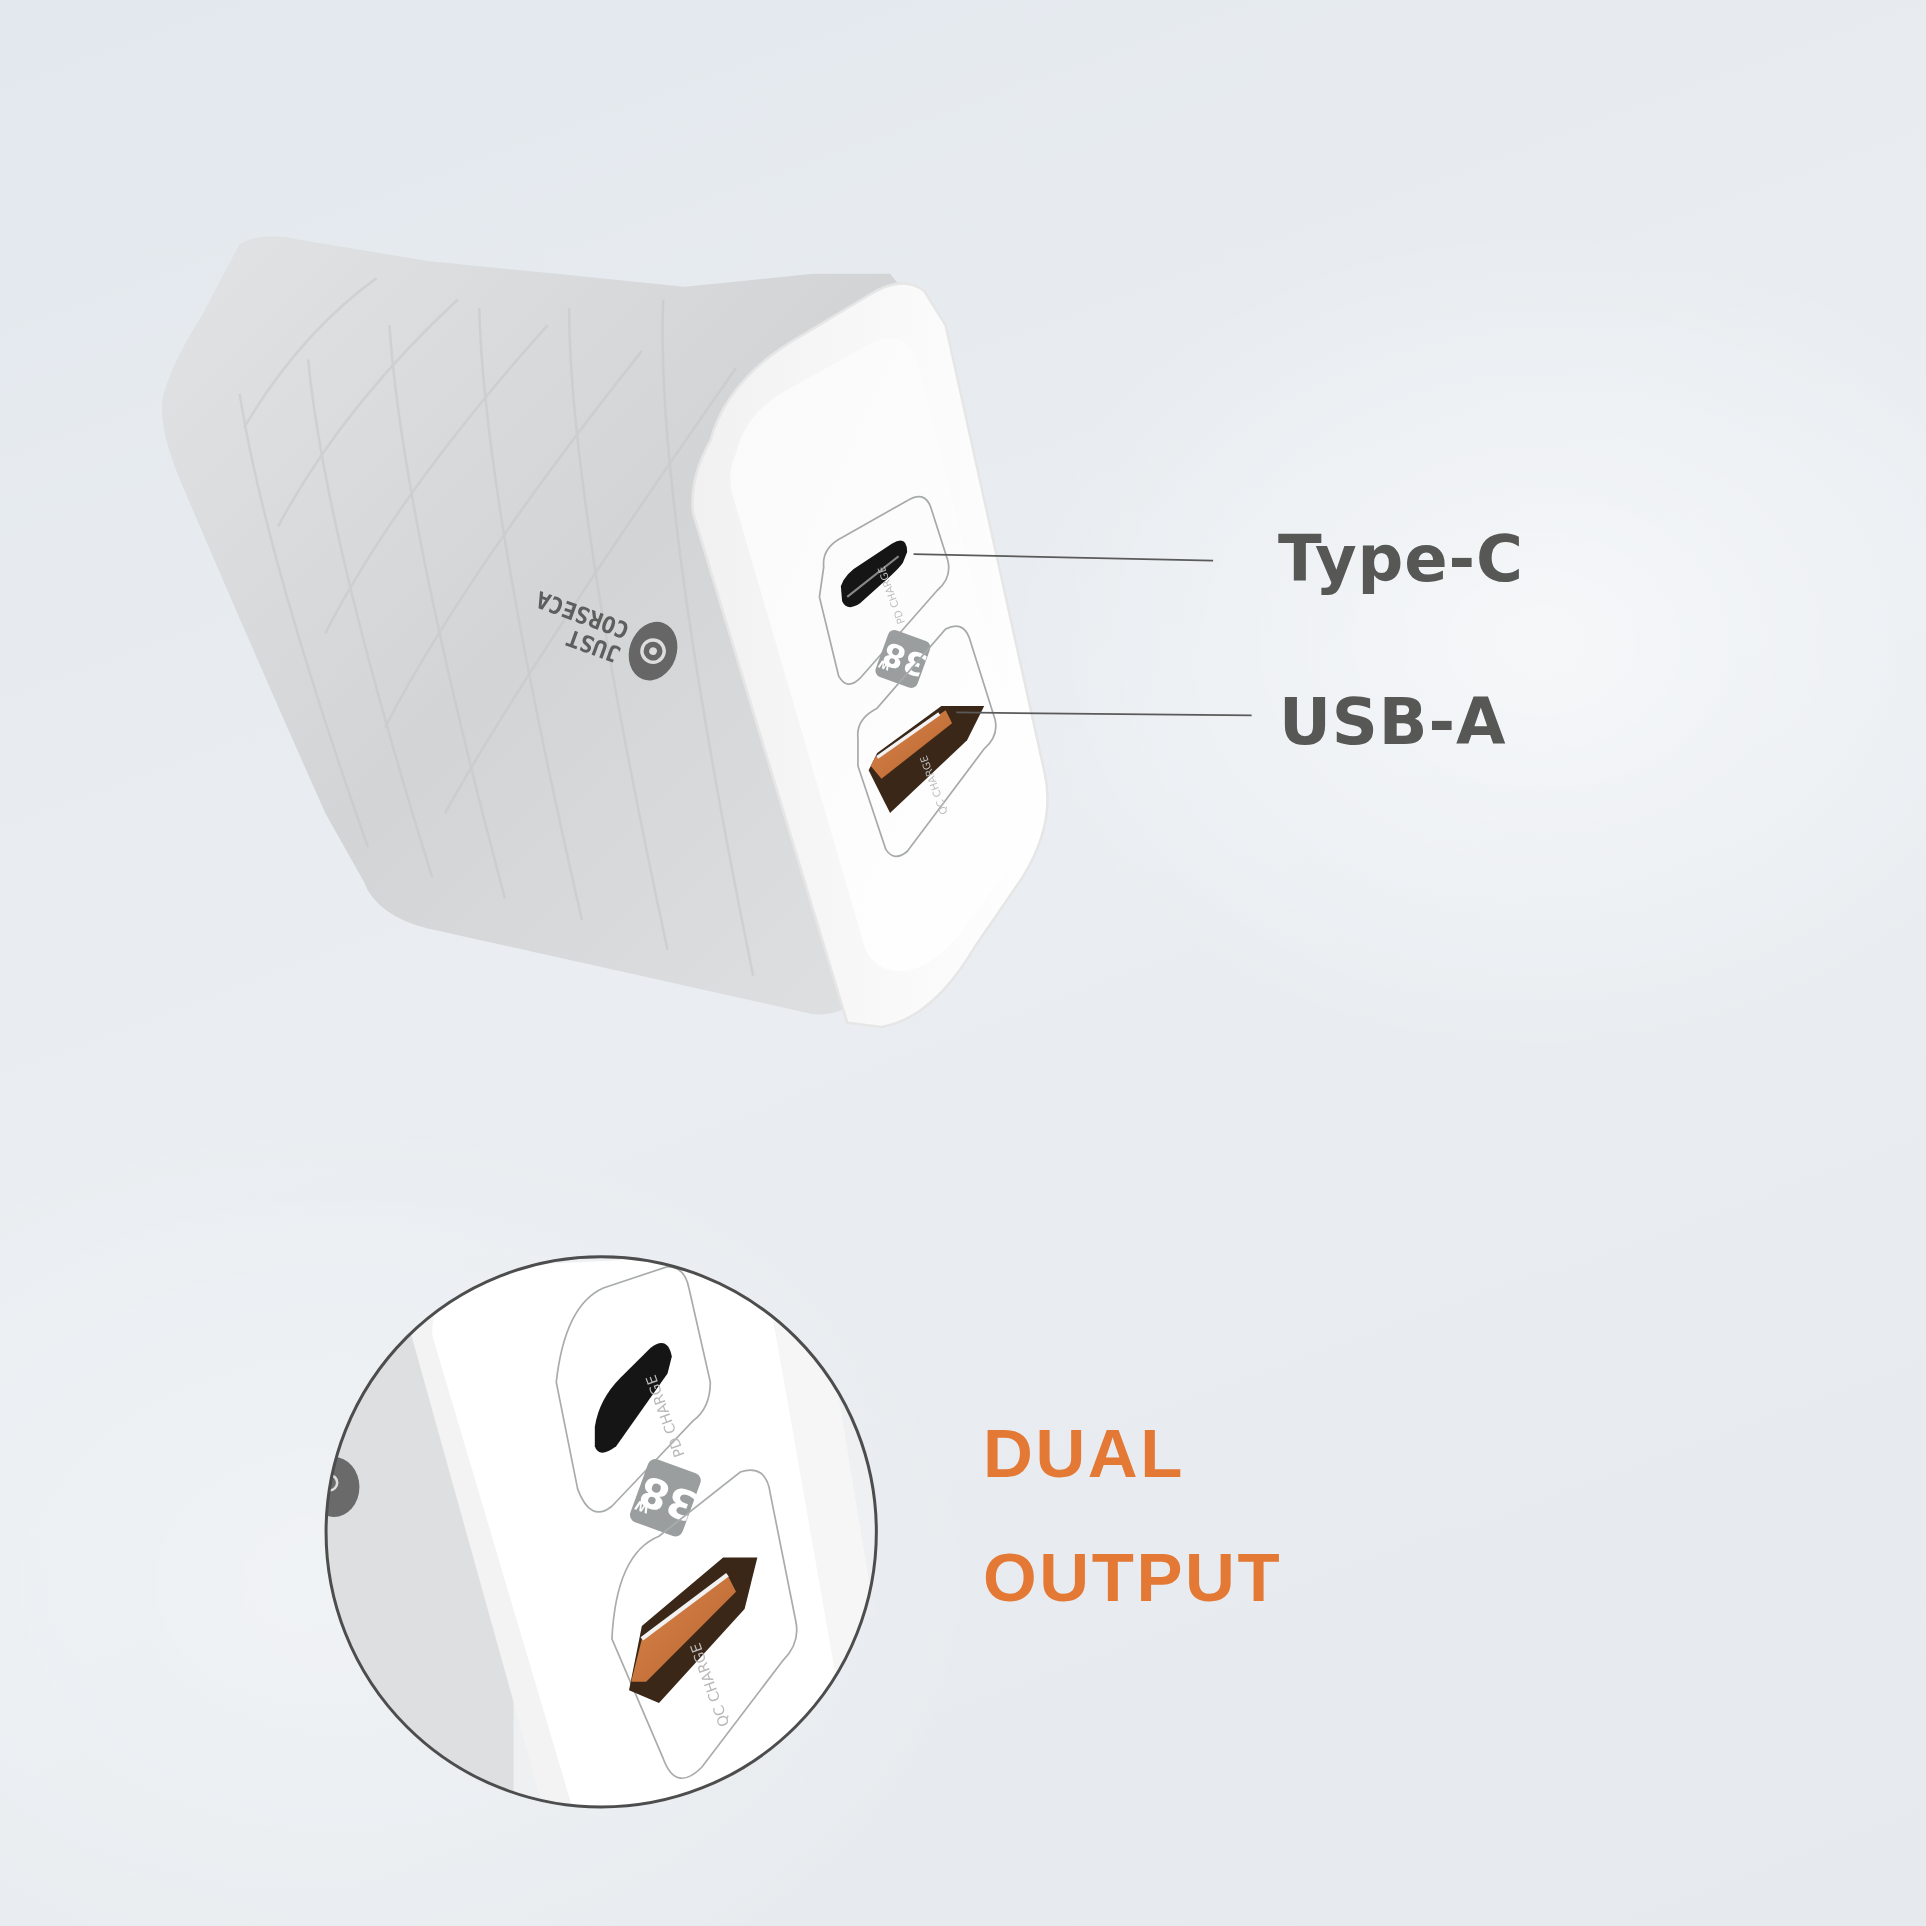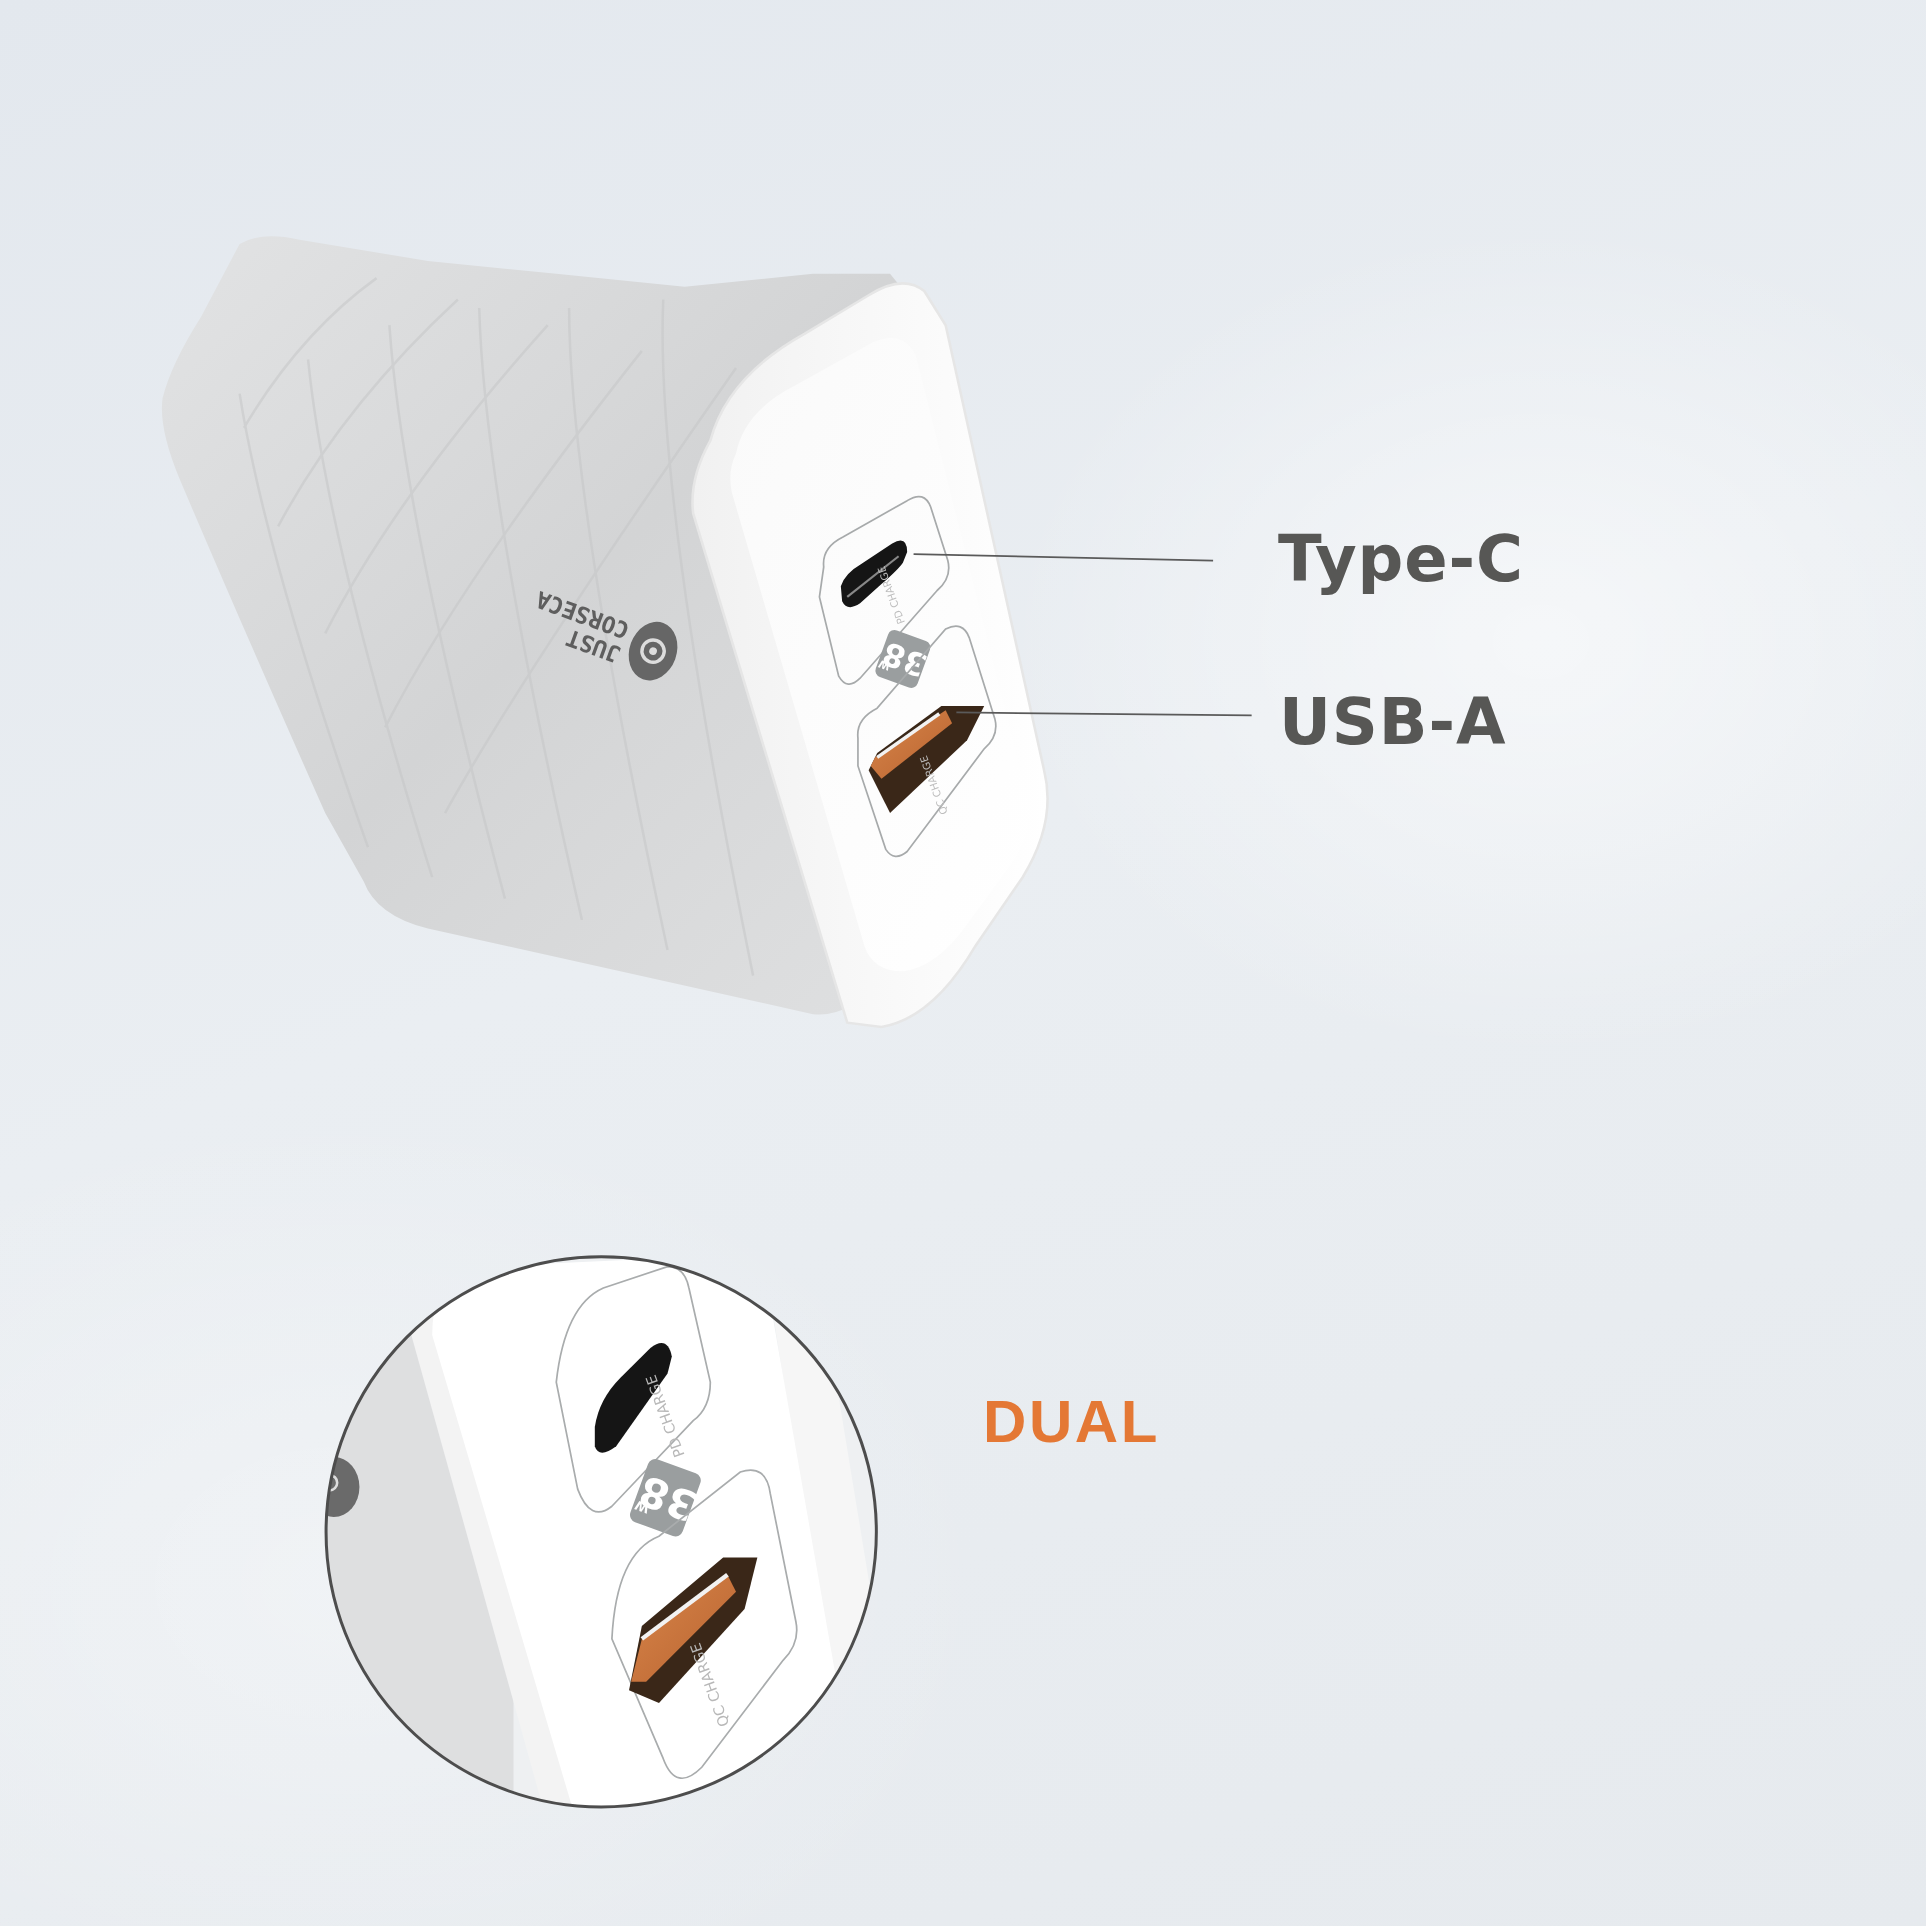--- a/index.html
+++ b/index.html
@@ -13,23 +13,23 @@
     font-family:"Liberation Sans", "DejaVu Sans", sans-serif;
   }
   .layer { position:absolute; left:0; top:0; width:1926px; height:1926px; }
   .label {
     position:absolute; color:#575755; font-weight:700; letter-spacing:0.9px;
     font-family:"DejaVu Sans", "Liberation Sans", sans-serif; line-height:1;
   }
   .label.type-c { left:1278px; top:527px; font-size:64px; }
   .label.usb-a  { left:1267px; top:690px; font-size:64px;margin-left:12px; }
   .headline {
-    position:absolute; left:983px; top:1360px; color:#e47835;
+    position:absolute; left:983px; top:1392px; color:#e47835;
     font-family:"Liberation Sans", "DejaVu Sans", sans-serif; font-weight:700;
-    font-size:60px; line-height:124px; letter-spacing:2.6px;
+    font-size:69px; line-height:124px; letter-spacing:2.6px;
   }
   .headline div { white-space:nowrap; }
 </style>
 </head>
 <body>
 
 <div class="stage">
 
   <svg class="layer" viewBox="0 0 4501 4501" xmlns="http://www.w3.org/2000/svg">
     <defs>
@@ -156,15 +156,16 @@
       </g>
       <circle cx="1405" cy="3580" r="643" fill="none" stroke="#4d4d4d" stroke-width="7"></circle>
     </g>
   </svg>
 
   <div class="label type-c">Type-C</div>
   <div class="label usb-a">USB-A</div>
 
   <div class="headline">
     <div>DUAL</div>
+    <div>OUTPUT</div>
   </div>
 </div>
 
 
 </body></html>

